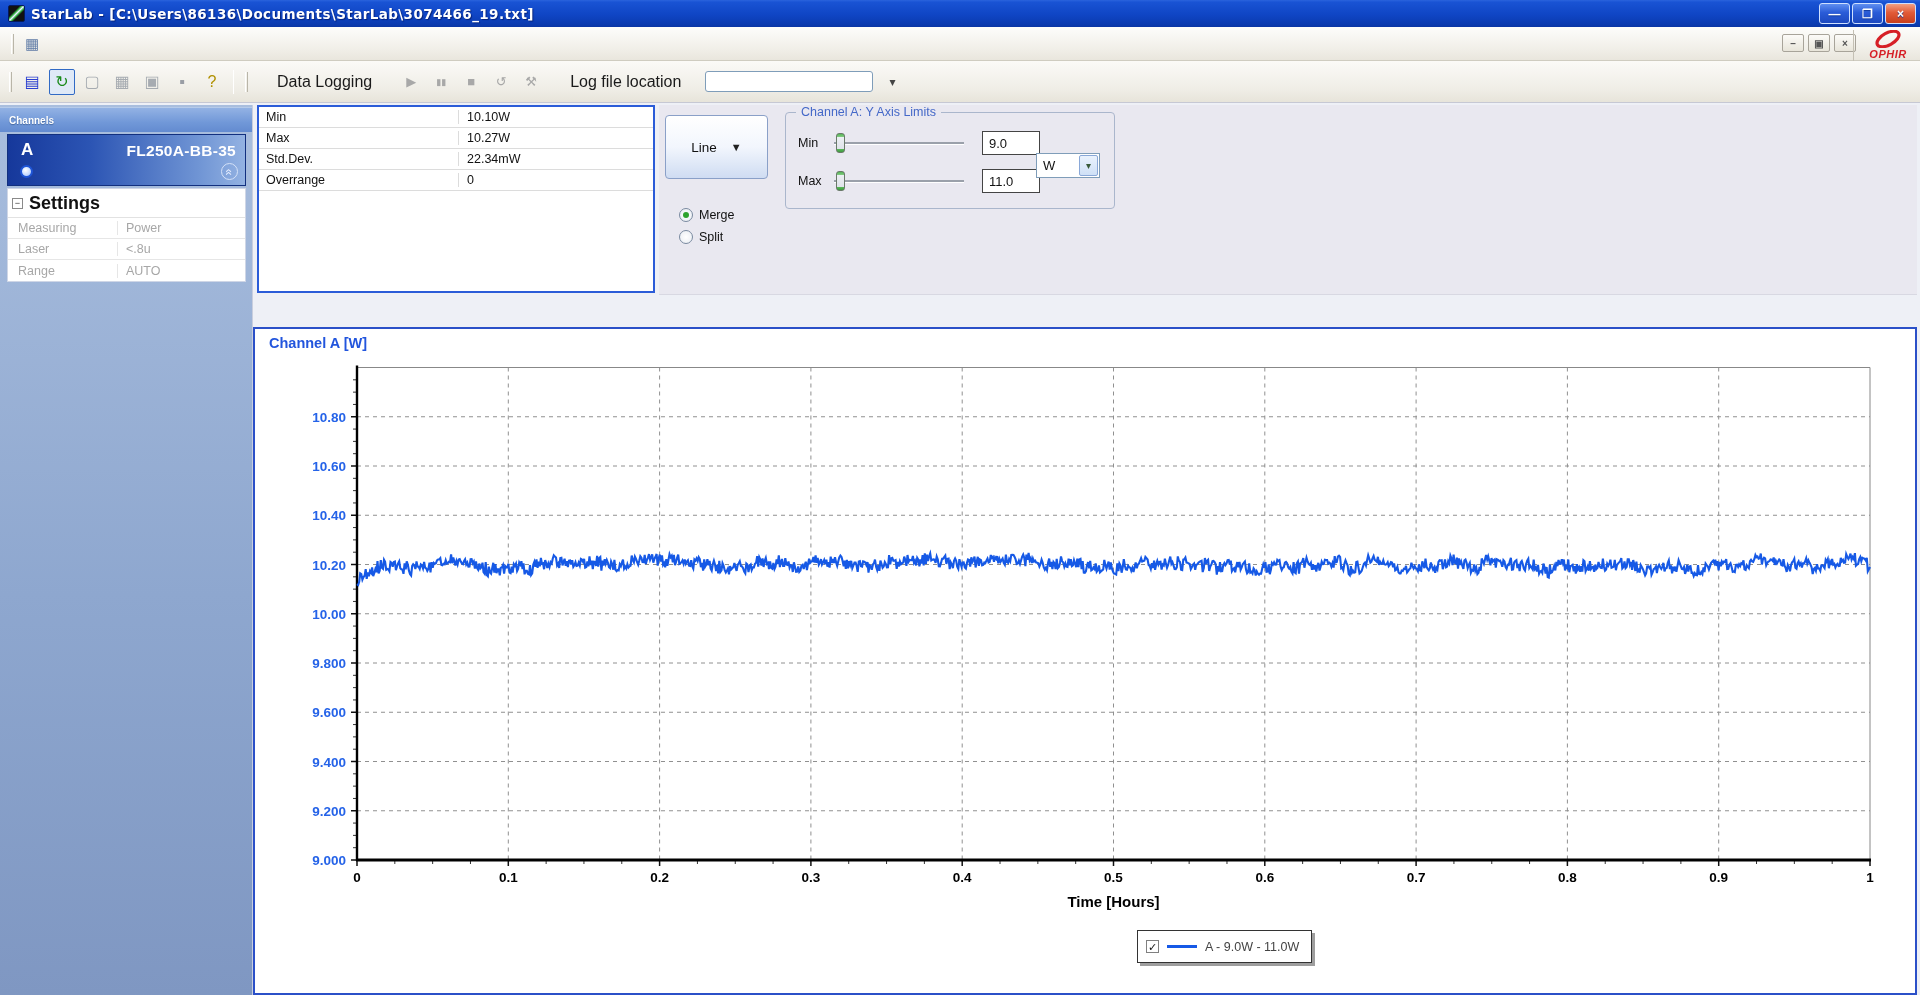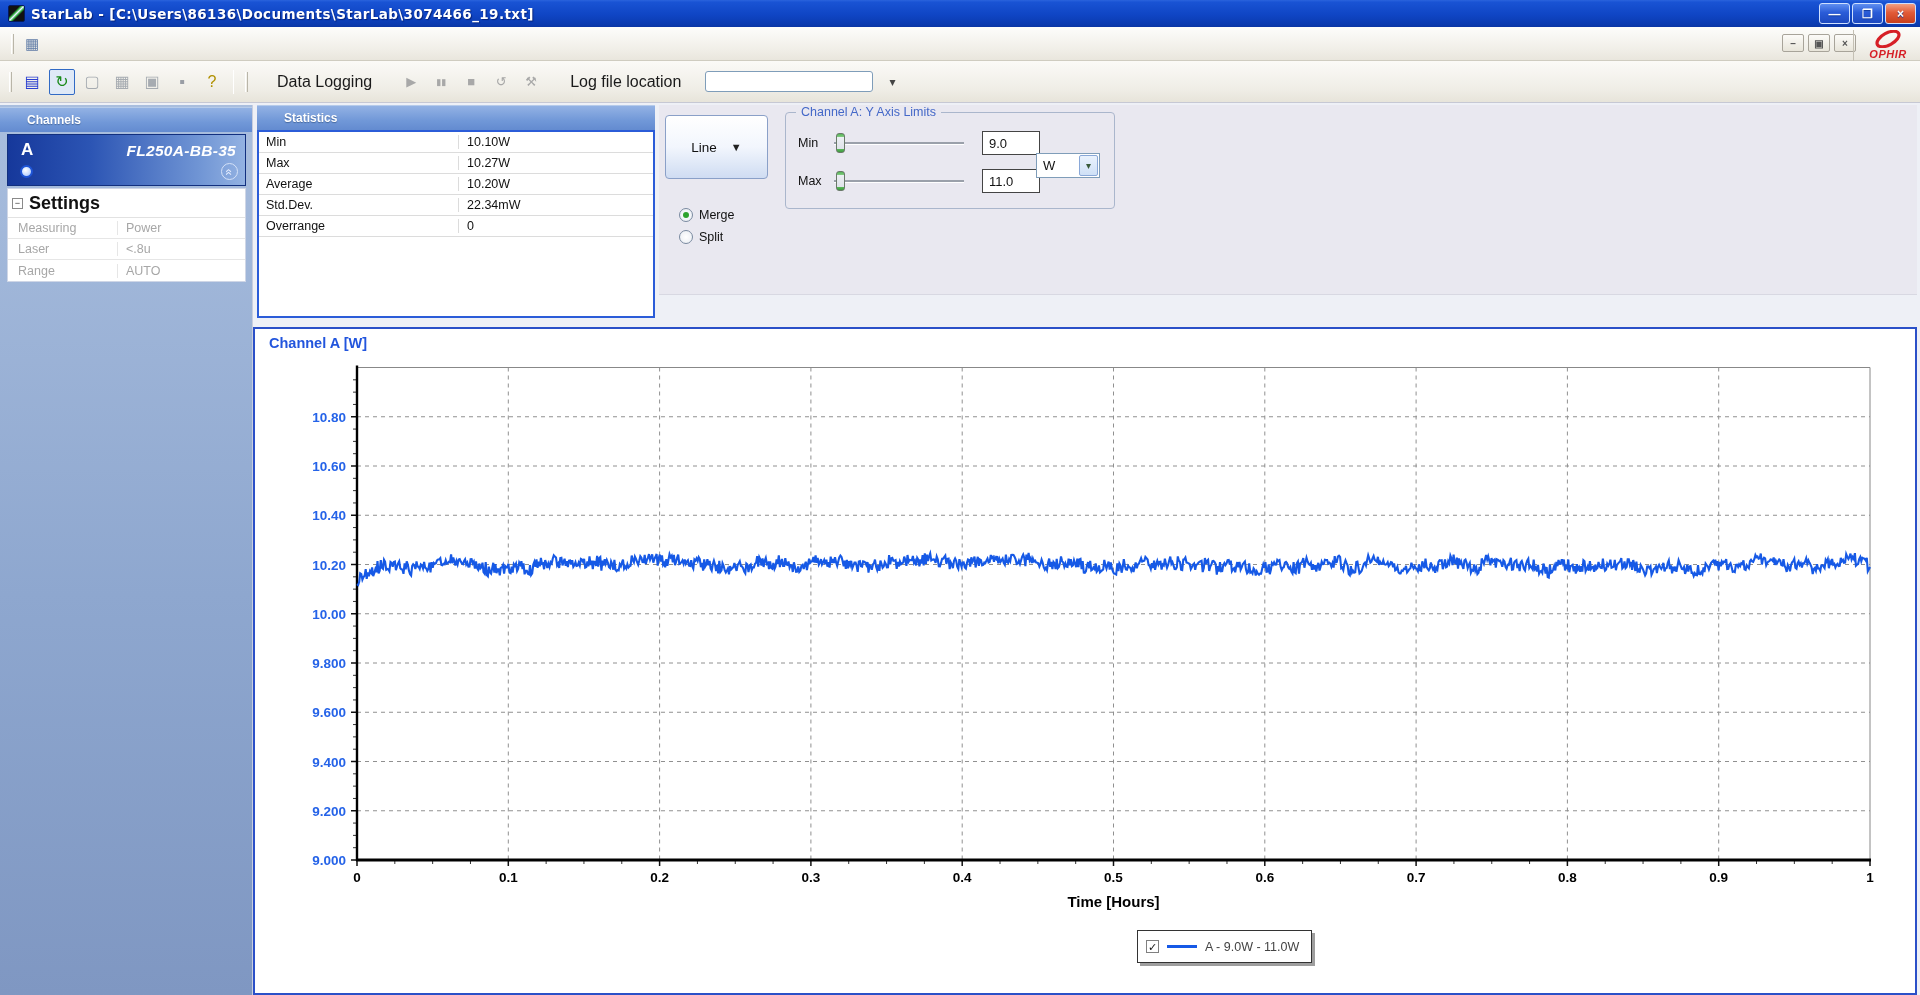--- a/index.html
+++ b/index.html
@@ -49,30 +49,30 @@
   .tool-btn.disabled { opacity:0.85; }
   .tool-sep { width:1px; height:24px; background:#c9c5b8; border-right:1px solid #fff; margin:0 6px; }
   #datalog-label, #logfile-label { font-size:16px; color:#1a1a1a; margin:0 24px; white-space:nowrap; }
   .pb-btn { width:22px; height:22px; margin:0 4px; display:flex; align-items:center; justify-content:center; font-size:13px; }
   #logfile-input { width:168px; height:21px; border:1px solid #7f9db9; border-radius:3px; background:#fff;
     font-size:12px; padding:0 4px; margin-right:10px; }
   #tb-overflow { font-size:12px; color:#444; margin-left:6px; }
 
   
   .panel-header { height:25px; background:linear-gradient(180deg,#93b2e4,#7198d8 60%,#638bd0);
-    color:#fff; font-weight:bold; font-size:12px; display:flex; align-items:center; padding-left:27px;
+    color:#fff; font-weight:bold; font-size:10px; display:flex; align-items:center; padding-left:9px;
     text-shadow:0 1px 1px #47699f; border-top:1px solid #b6cbea; }
 
   
   #sidebar { position:absolute; left:0; top:105px; width:253px; height:890px;
     background:linear-gradient(180deg,#a9bede,#8ea7cf 55%,#7f97c2); border-right:1px solid #c8cede; }
   #channel-card { position:absolute; left:7px; top:29px; width:239px; height:52px;
     background:linear-gradient(90deg,#16389b,#2c55b4 35%,#6f94d4 80%,#93b2e2); border:1px solid #12307f; }
   #channel-id { position:absolute; left:13px; top:5px; color:#fff; font-weight:bold; font-size:17px; }
-  #channel-sensor { position:absolute; right:9px; top:7px; color:#fff; font-weight:bold; font-size:15.5px; letter-spacing:0.3px;font-style:italic; }
+  #channel-sensor { position:absolute; right:9px; top:7px; color:#fff; font-weight:bold; font-size:15.5px; letter-spacing:0.3px; }
   #channel-led { position:absolute; left:12px; top:30px; width:13px; height:13px; border-radius:50%;
     border:2px solid #1f55d6; background:radial-gradient(circle at 40% 35%, #ffffff, #bcd4ff 70%, #8fb4f0); }
   #channel-collapse { position:absolute; right:7px; top:28px; width:17px; height:17px; border-radius:50%;
     border:1px solid #d5e2f8; color:#e6eeff; font-size:12px; display:flex; align-items:center; justify-content:center; }
   #channel-collapse span { transform:rotate(90deg); display:block; line-height:1; }
   #settings-block { position:absolute; left:7px; top:83px; width:239px; background:#fff; border:1px solid #cfd6e6; }
   #settings-head { display:flex; align-items:center; gap:6px; padding:4px 4px 3px 4px; border-bottom:1px solid #e2e2e2; }
   #collapse-box { width:11px; height:11px; border:1px solid #8a8a8a; font-size:9px; line-height:9px; text-align:center; color:#333; background:#fff; }
   #settings-title { font-weight:bold; font-size:18px; color:#111; }
   .kv-table { width:100%; }
@@ -211,33 +211,28 @@
         </div>
         <div class="kv-row">
           <div class="kv-label">Range</div>
           <div class="kv-value">AUTO</div>
         </div>
       </div>
   </div>
 </div>
 
 <div id="stats-panel">
-  <div class="panel-header">Statistics</div>
   <div id="stats-body">
       <div class="kv-row">
         <div class="kv-label">Min</div>
         <div class="kv-value">10.10W</div>
       </div>
       <div class="kv-row">
         <div class="kv-label">Max</div>
         <div class="kv-value">10.27W</div>
-      </div>
-      <div class="kv-row">
-        <div class="kv-label">Average</div>
-        <div class="kv-value">10.20W</div>
       </div>
       <div class="kv-row">
         <div class="kv-label">Std.Dev.</div>
         <div class="kv-value">22.34mW</div>
       </div>
       <div class="kv-row">
         <div class="kv-label">Overrange</div>
         <div class="kv-value">0</div>
       </div>
     </div>

